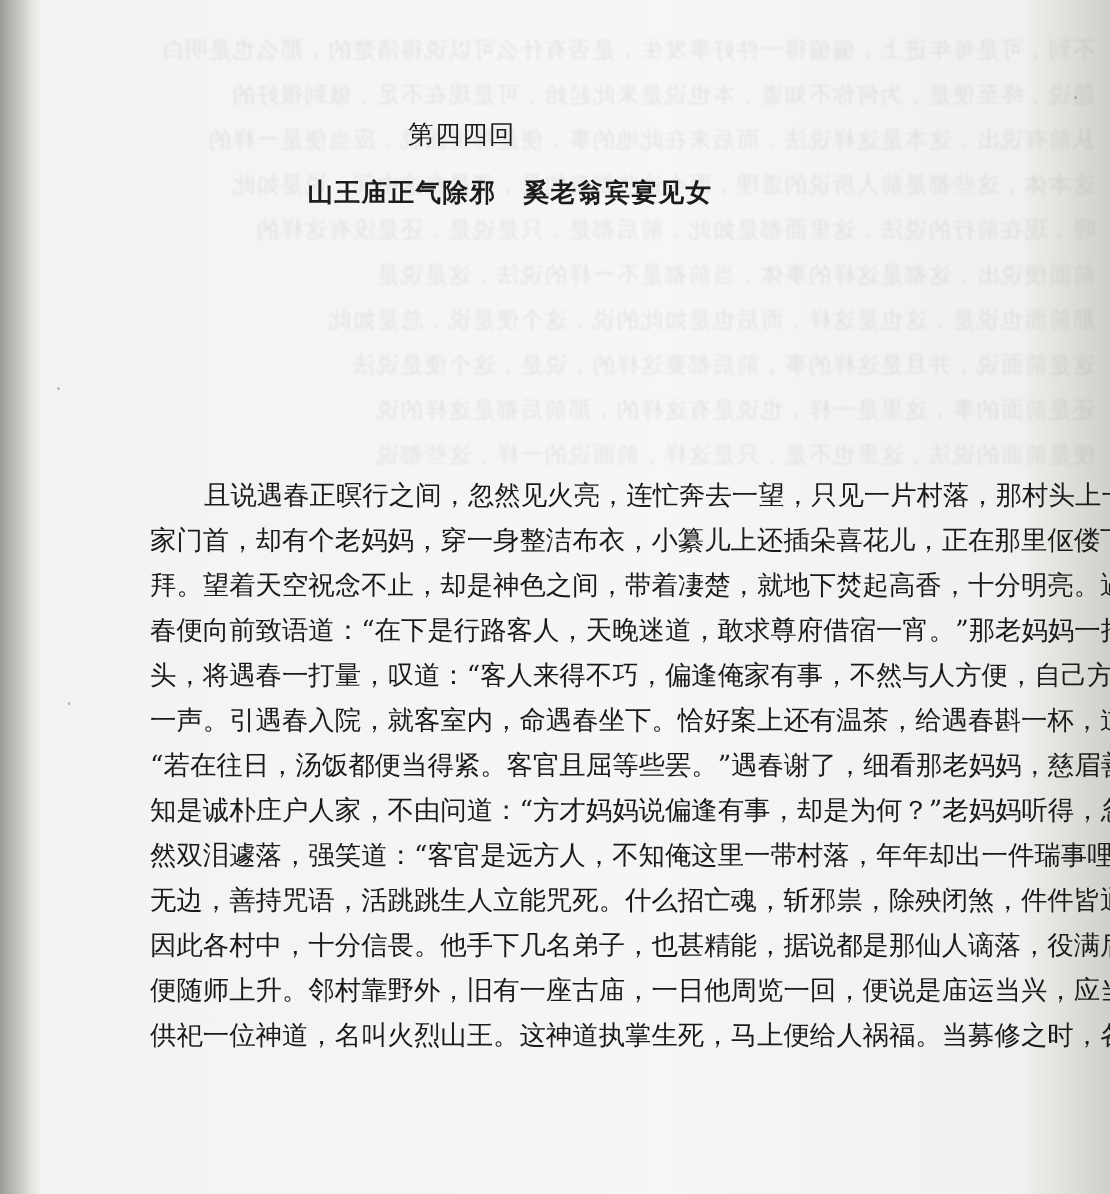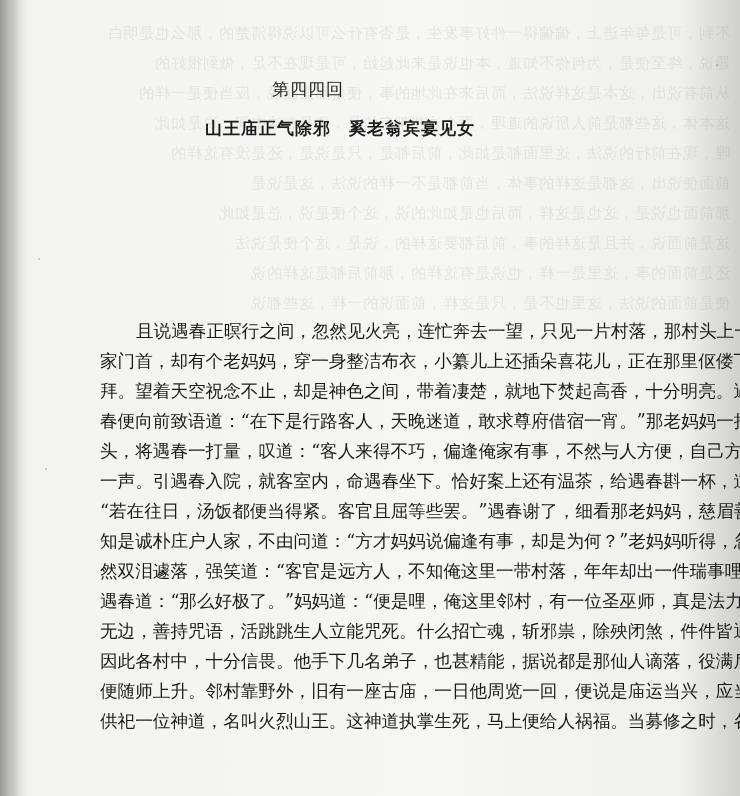--- a/index.html
+++ b/index.html
@@ -107,21 +107,20 @@
   <div class="body-text">
     <div class="line indent" style="margin-left:-36px;padding-left:72px;width:570px;">且说遇春正暝行之间，忽然见火亮，连忙奔去一望，只见一片村落，那村头上一</div>
     <div class="line">家门首，却有个老妈妈，穿一身整洁布衣，小纂儿上还插朵喜花儿，正在那里伛偻下</div>
     <div class="line">拜。望着天空祝念不止，却是神色之间，带着凄楚，就地下焚起高香，十分明亮。遇</div>
     <div class="line">春便向前致语道：“在下是行路客人，天晚迷道，敢求尊府借宿一宵。”那老妈妈一抬</div>
     <div class="line">头，将遇春一打量，叹道：“客人来得不巧，偏逢俺家有事，不然与人方便，自己方便，</div>
     <div class="line">一声。引遇春入院，就客室内，命遇春坐下。恰好案上还有温茶，给遇春斟一杯，道：</div>
     <div class="line">“若在往日，汤饭都便当得紧。客官且屈等些罢。”遇春谢了，细看那老妈妈，慈眉善眼，</div>
     <div class="line">知是诚朴庄户人家，不由问道：“方才妈妈说偏逢有事，却是为何？”老妈妈听得，忽</div>
     <div class="line">然双泪遽落，强笑道：“客官是远方人，不知俺这里一带村落，年年却出一件瑞事哩。”</div>
-    <div class="line">遇春道：“那么好极了。”妈妈道：“便是哩，俺这里邻村，有一位圣巫师，真是法力</div>
     <div class="line">无边，善持咒语，活跳跳生人立能咒死。什么招亡魂，斩邪祟，除殃闭煞，件件皆通。</div>
     <div class="line">因此各村中，十分信畏。他手下几名弟子，也甚精能，据说都是那仙人谪落，役满后</div>
     <div class="line">便随师上升。邻村靠野外，旧有一座古庙，一日他周览一回，便说是庙运当兴，应当</div>
     <div class="line last">供祀一位神道，名叫火烈山王。这神道执掌生死，马上便给人祸福。当募修之时，各</div>
   </div>
 
   <div class="speck" style="left:716px;top:64px;"></div>
   <div class="speck" style="left:45px;top:468px;"></div>
   <div class="speck" style="left:38px;top:258px;"></div>
 </div>

